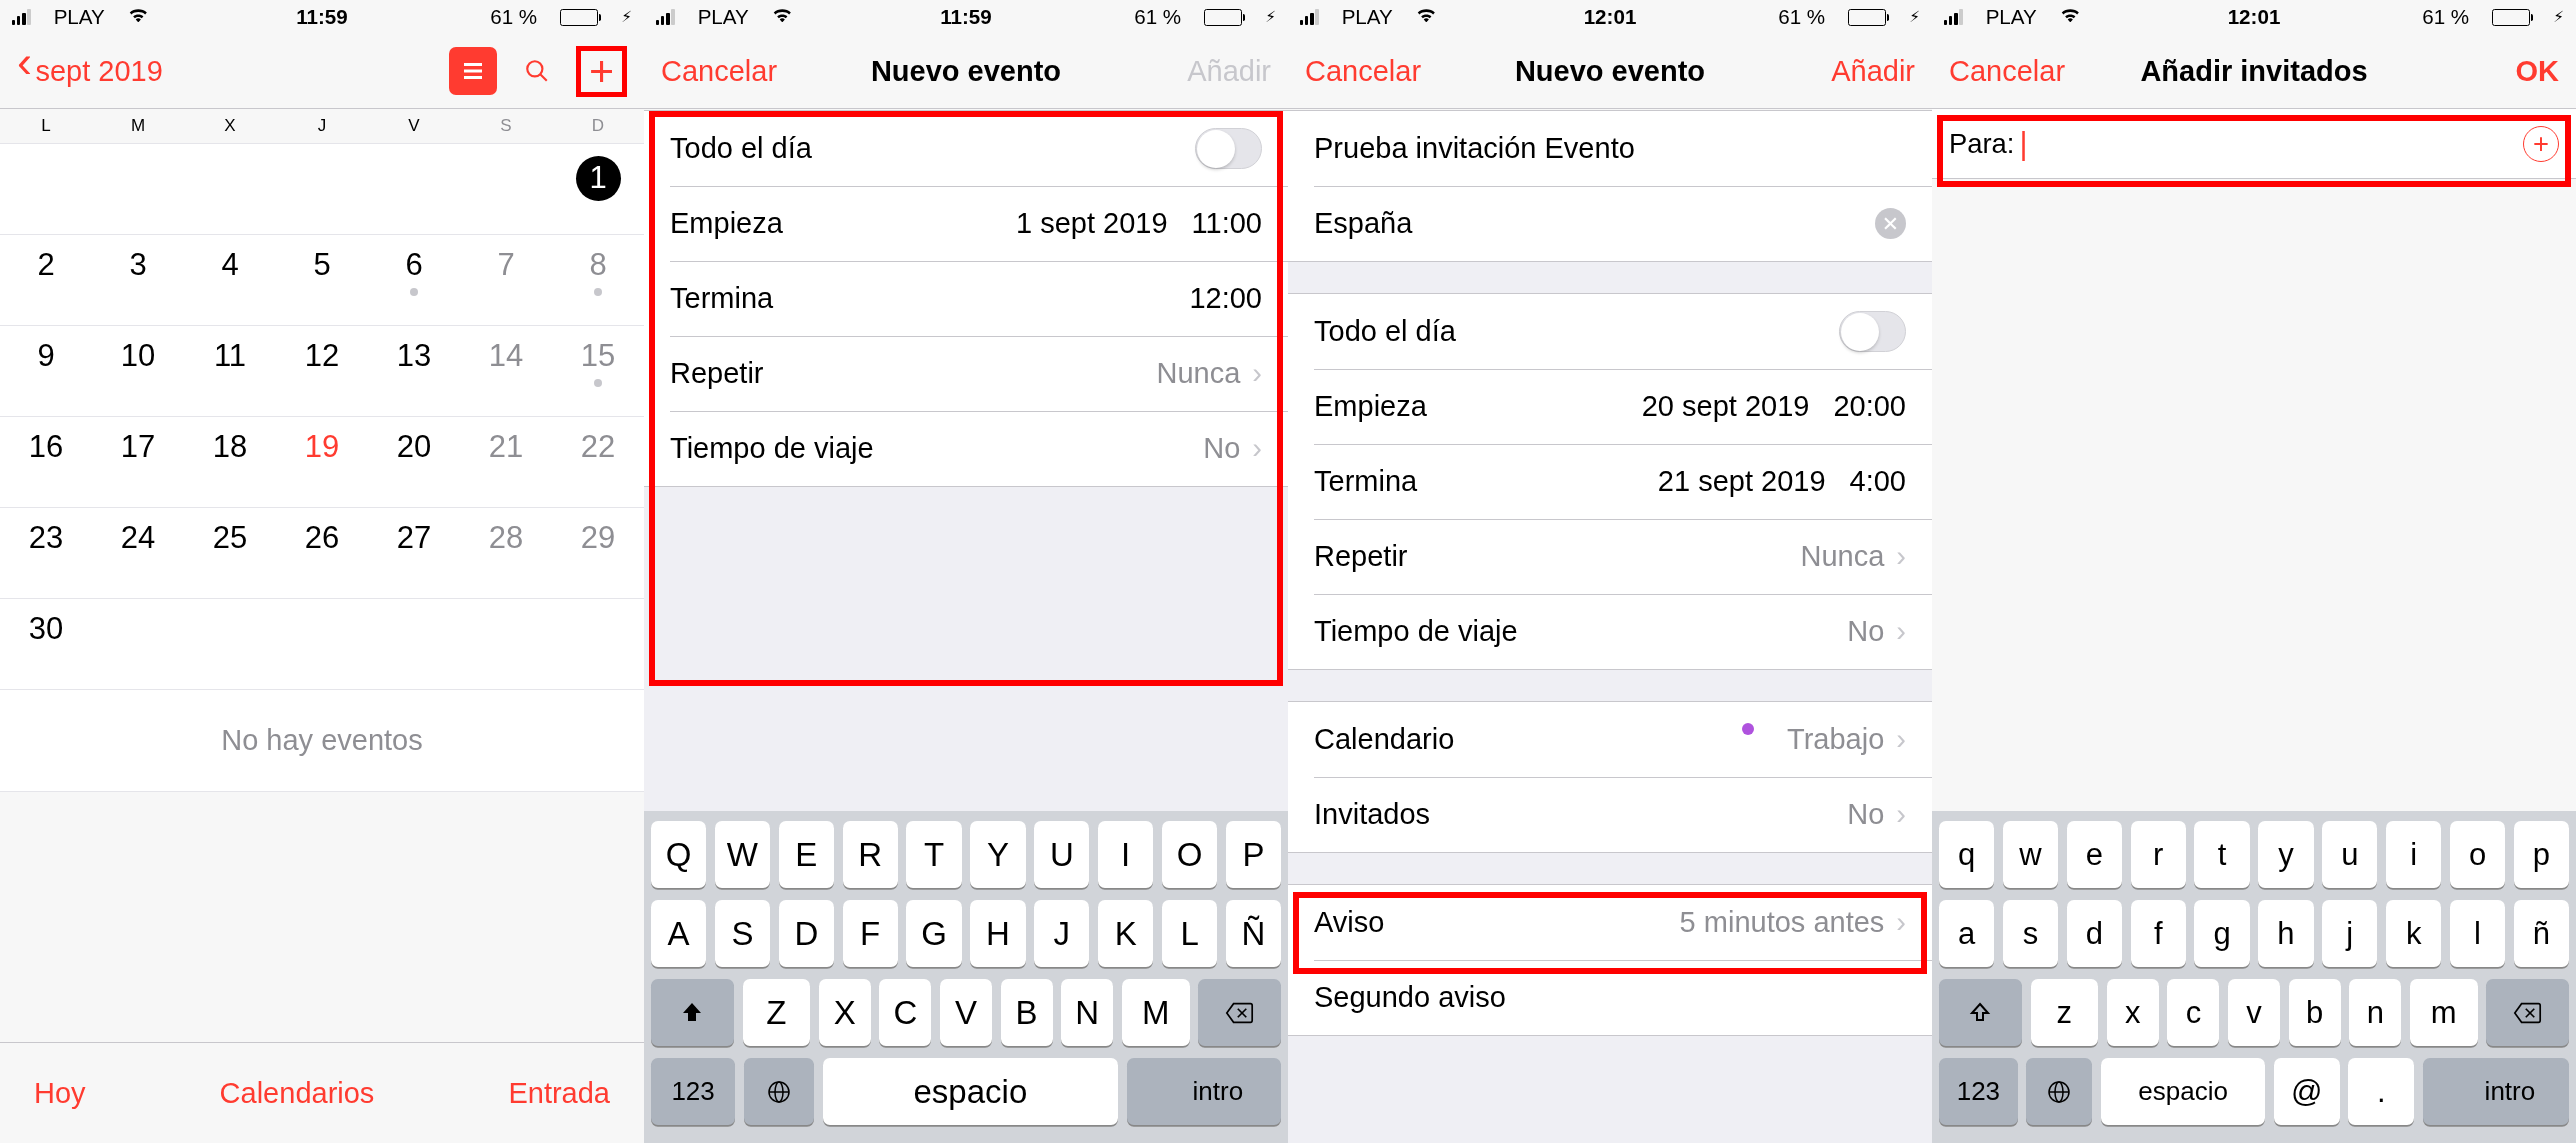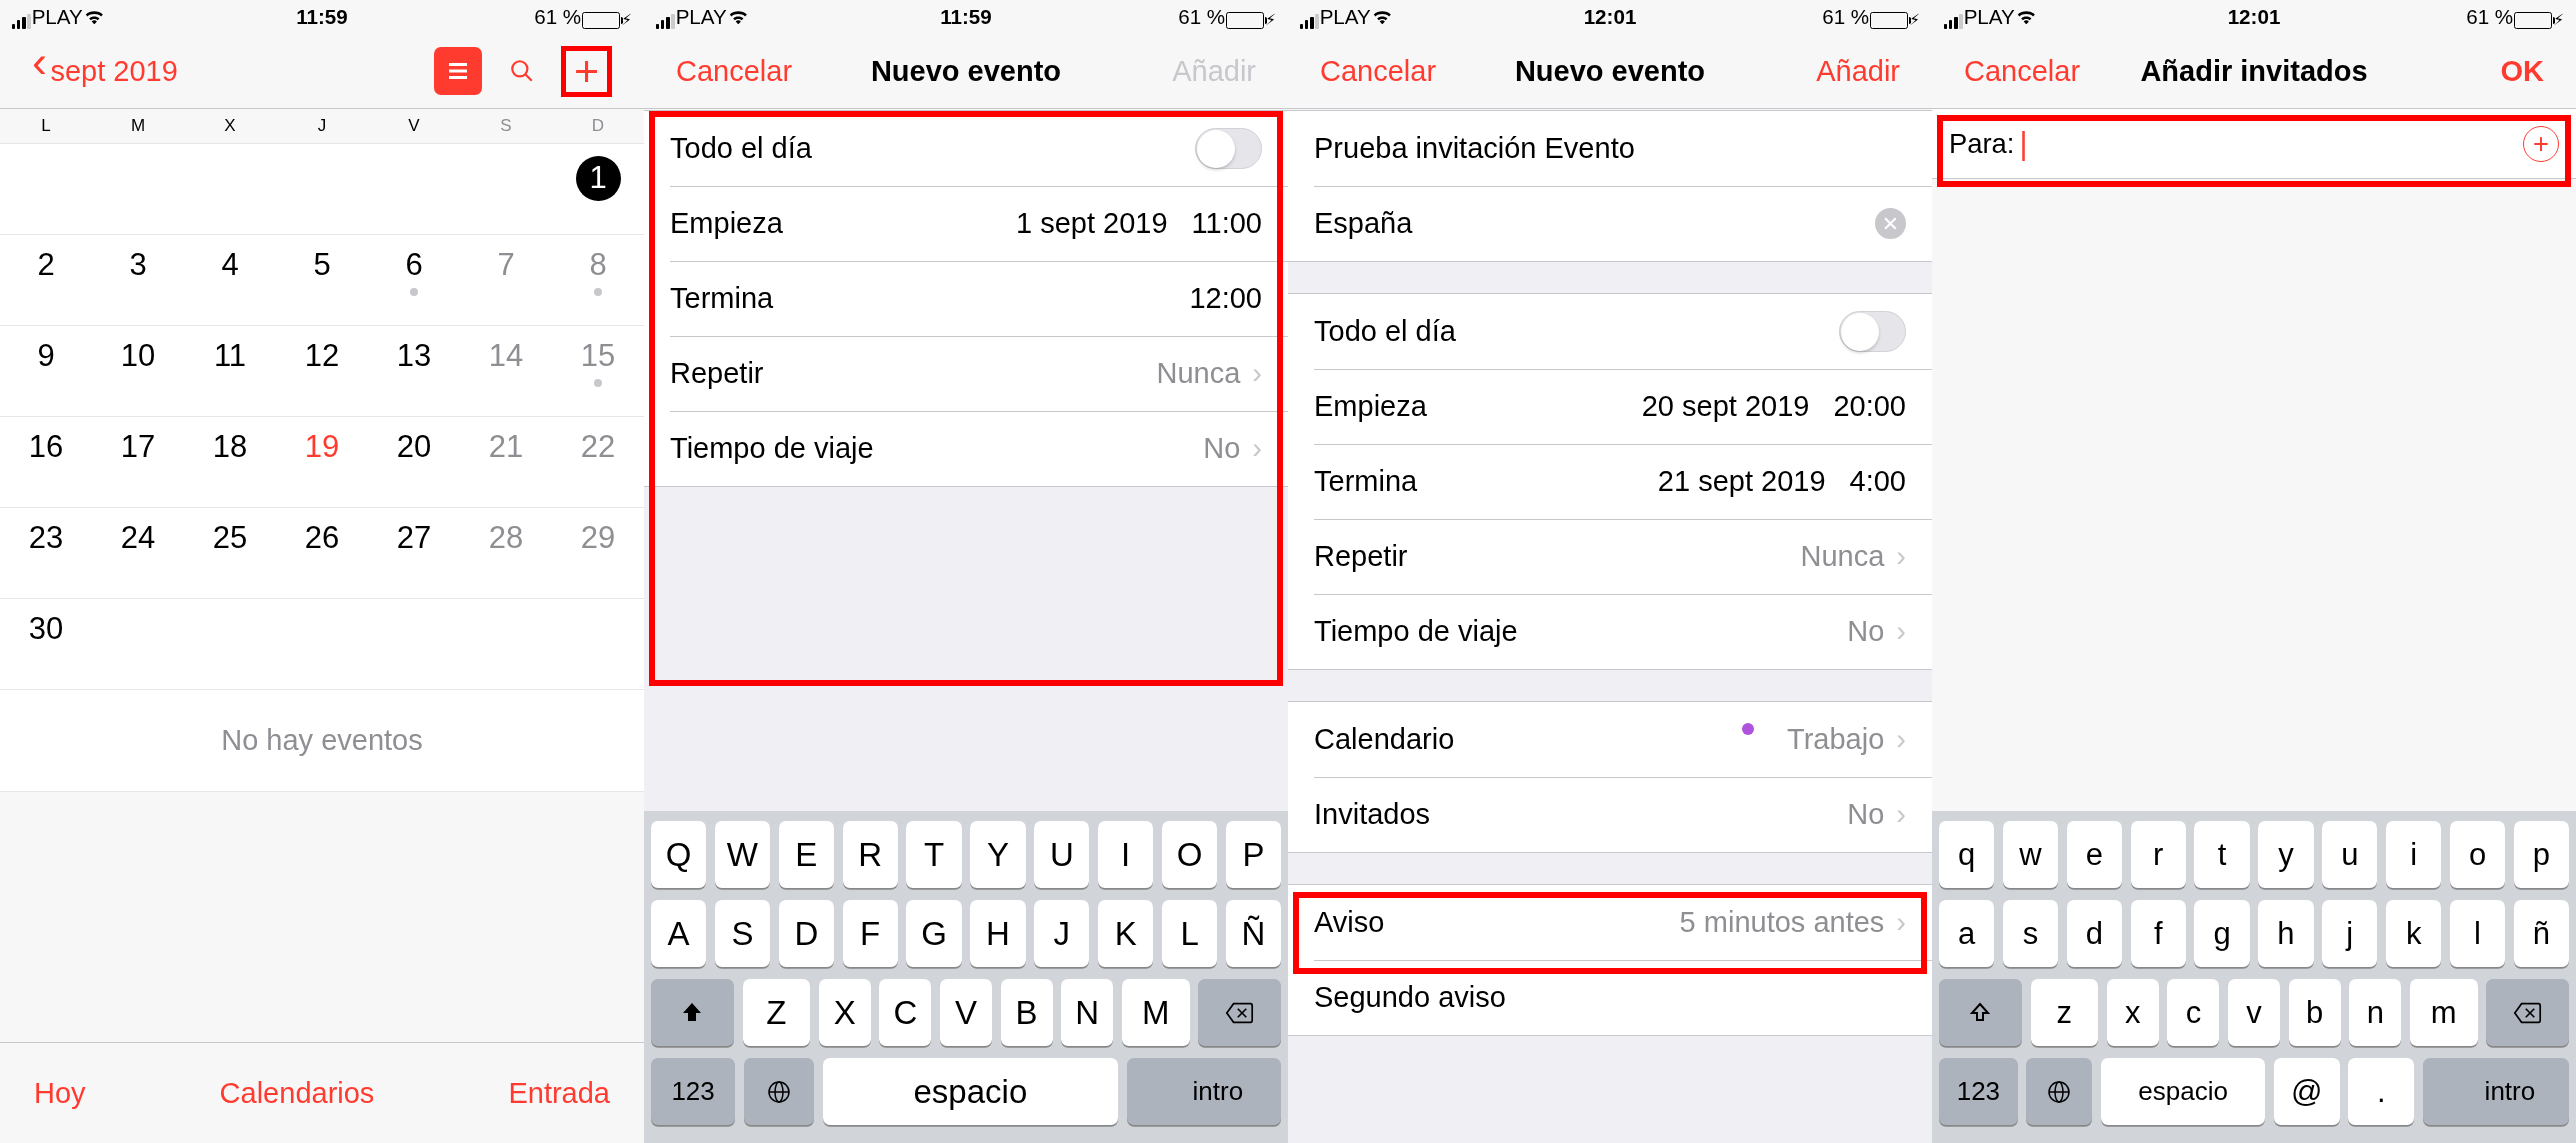--- a/index.html
+++ b/index.html
@@ -23,39 +23,39 @@
   .status-bar {
     height: 34px;
     background: #f7f7f7;
     display: flex;
     align-items: center;
     justify-content: space-between;
     padding: 0 12px;
     font-size: 20.6px;
     font-weight: 500;
   }
-  .status-left, .status-right { display:flex; align-items:flex-end; gap:1px;}
+  .status-left, .status-right { display:flex; align-items:center; gap:23px;}
   .status-center { position:absolute; left:50%; transform:translateX(-50%); font-weight:600;}
   .sig { display:inline-flex; align-items:flex-end; gap:1.7px;}
   .sig span { width:3.4px; background:#000; display:inline-block; border-radius:0.9px;}
   .sig .b1{height:5.1px} .sig .b2{height:8.6px} .sig .b3{height:12px} .sig .b4{height:15.4px;background:#ccc}
   .wifi { font-size:17px;}
   .battery { width:38px; height:17px; border:1.3px solid #000; border-radius:2.6px; position:relative;}
   .battery::after{content:'';position:absolute;right:-4.3px;top:4.3px;width:2.6px;height:6.9px;background:#000;border-radius:0 1.7px 1.7px 0;}
   .battery-fill{height:100%; width:61%; background:#4cd964; border-radius:0.9px;}
   .bolt{font-size:15.4px;}
 
   
   .navbar {
     height: 75px;
     background: #f7f7f7;
     display:flex;
     align-items:center;
     justify-content:space-between;
-    padding: 0 32px;
+    padding: 0 17px;
     border-bottom:0.9px solid #c8c7cc;
     position:relative;
   }
   .nav-left, .nav-right { color:#ff3b30; font-size:29px; display:flex; align-items:center; gap:15.4px;}
   .nav-title { position:absolute; left:50%; transform:translateX(-50%); font-size:29px; font-weight:600; color:#000;}
   .nav-disabled{ color:#c7c7cc !important; }
   .chev-back::before{content:'‹'; font-size:45px; line-height:0; position:relative; top:-3.4px; margin-right:3.4px;}
   .icon-btn { width:48px; height:48px; display:flex; align-items:center; justify-content:center; border-radius:6.9px;}
   .icon-btn.active{ background:#ff3b30; color:#fff;}
   .red-box{ border:5.1px solid #ff0000; }

